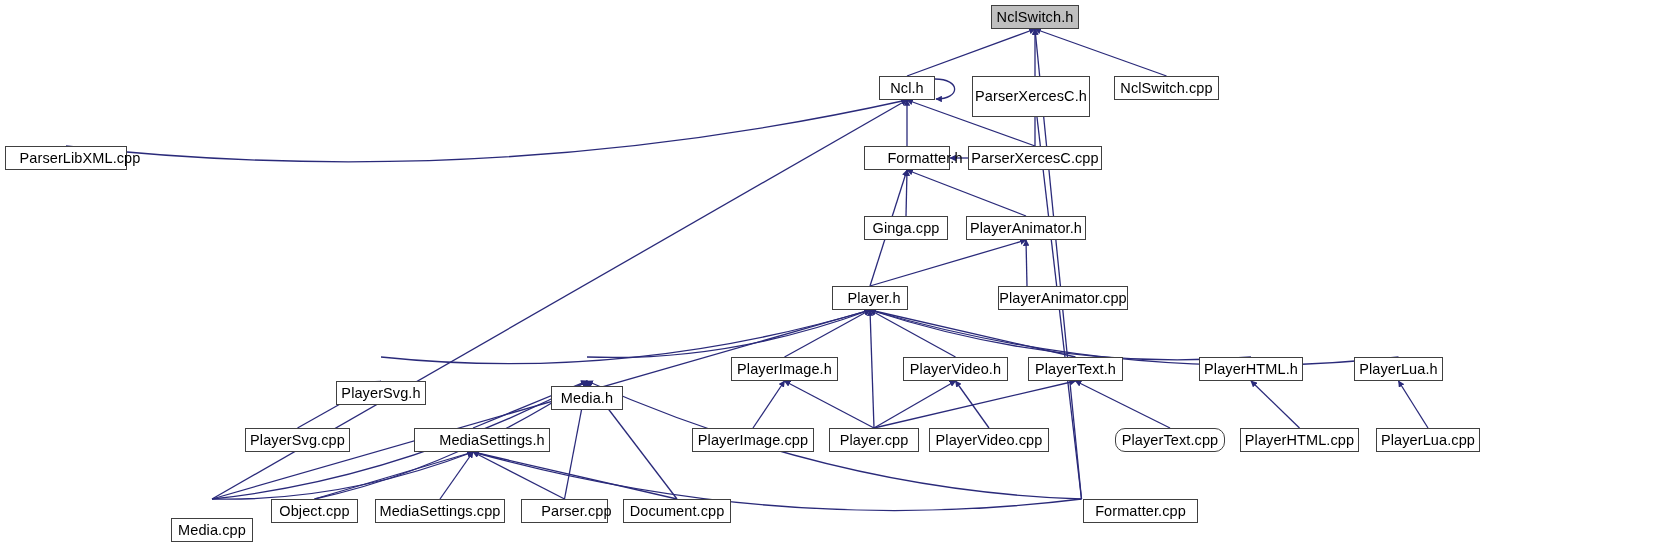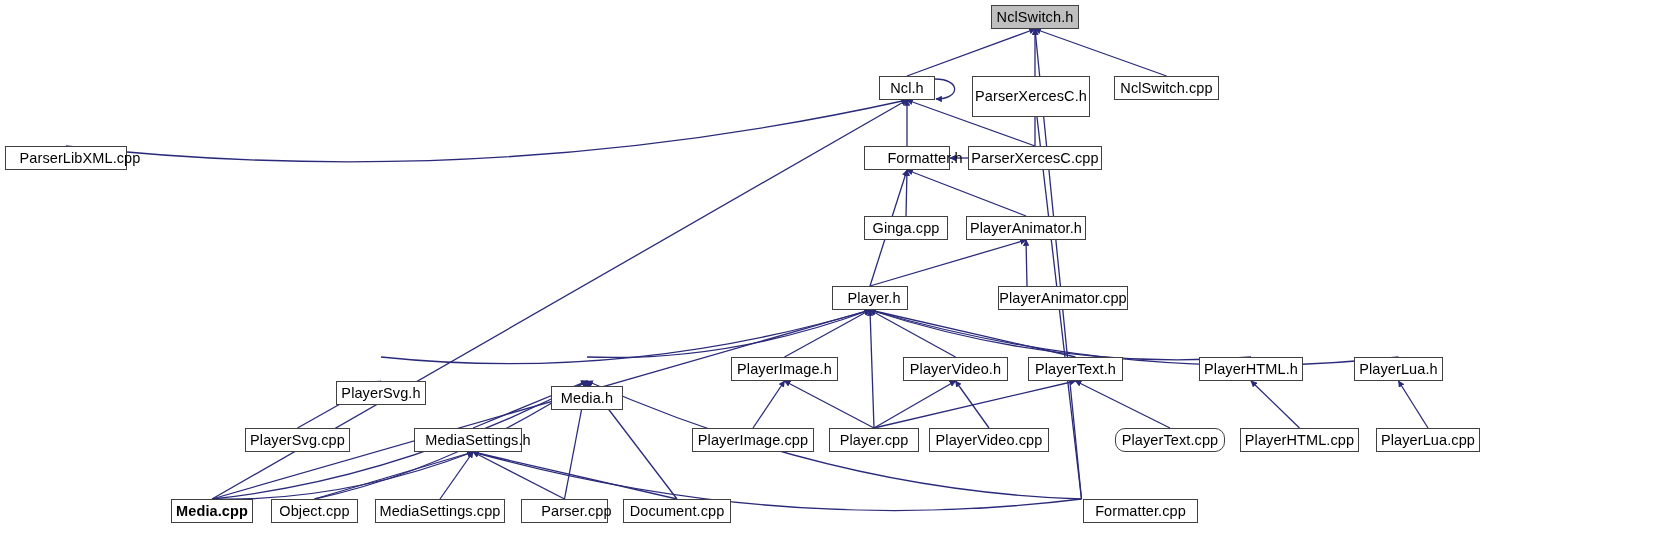--- a/index.html
+++ b/index.html
@@ -156,42 +156,42 @@
       </div>
       <div class="node" style="left: 1199px; top: 357px; width: 104px; height: 24px;">
         <span class="node-label">PlayerHTML.h</span>
       </div>
       <div class="node" style="left: 1354px; top: 357px; width: 89px; height: 24px;">
         <span class="node-label">PlayerLua.h</span>
       </div>
       <div class="node" style="left: 245px; top: 428px; width: 105px; height: 24px;">
         <span class="node-label">PlayerSvg.cpp</span>
       </div>
-      <div class="node" style="left: 414px; top: 428px; width: 108px; height: 24px; padding-left: 20px;">
+      <div class="node" style="left: 414px; top: 428px; width: 136px; height: 24px; padding-left: 20px;">
         <span class="node-label">MediaSettings.h</span>
       </div>
       <div class="node" style="left: 692px; top: 428px; width: 122px; height: 24px;">
         <span class="node-label">PlayerImage.cpp</span>
       </div>
       <div class="node" style="left: 829px; top: 428px; width: 90px; height: 24px;">
         <span class="node-label">Player.cpp</span>
       </div>
       <div class="node" style="left: 929px; top: 428px; width: 120px; height: 24px;">
         <span class="node-label">PlayerVideo.cpp</span>
       </div>
       <div class="node" style="left: 1115px; top: 428px; width: 110px; height: 24px; border-radius: 10px;">
         <span class="node-label">PlayerText.cpp</span>
       </div>
       <div class="node" style="left: 1240px; top: 428px; width: 119px; height: 24px;">
         <span class="node-label">PlayerHTML.cpp</span>
       </div>
       <div class="node" style="left: 1376px; top: 428px; width: 104px; height: 24px;">
         <span class="node-label">PlayerLua.cpp</span>
       </div>
-      <div class="node" style="left: 171px; top: 499px; width: 82px; height: 24px; font-weight: bold;">
+      <div class="node" style="left: 171px; top: 518px; width: 82px; height: 24px;">
         <span class="node-label">Media.cpp</span>
       </div>
       <div class="node" style="left: 271px; top: 499px; width: 87px; height: 24px;">
         <span class="node-label">Object.cpp</span>
       </div>
       <div class="node" style="left: 375px; top: 499px; width: 130px; height: 24px;">
         <span class="node-label">MediaSettings.cpp</span>
       </div>
       <div class="node" style="left: 521px; top: 499px; width: 87px; height: 24px; padding-left: 24px;">
         <span class="node-label">Parser.cpp</span>

